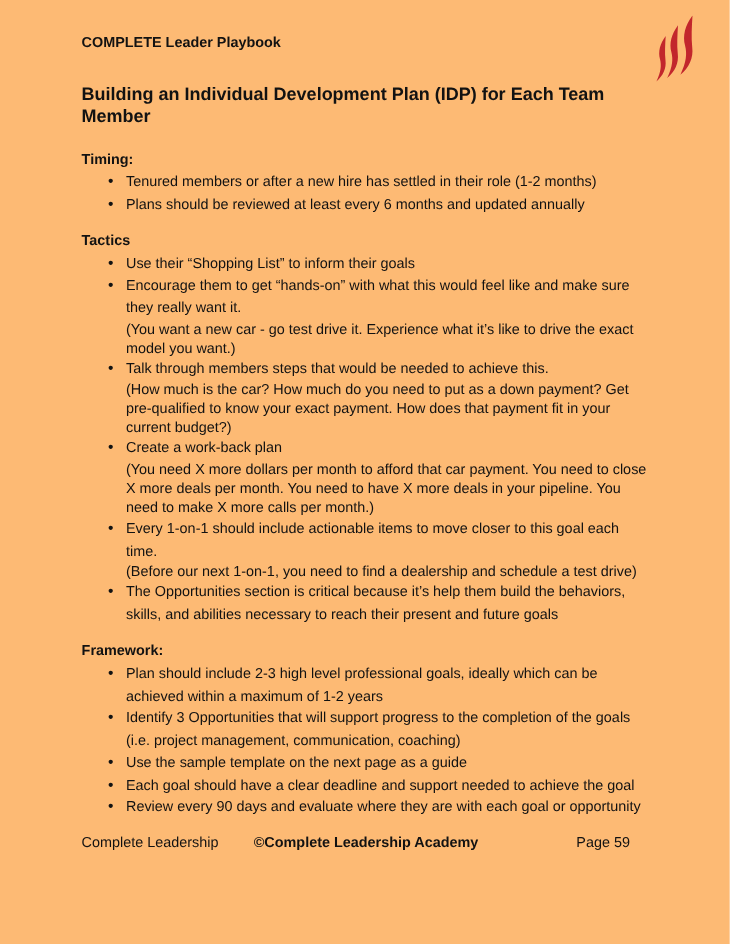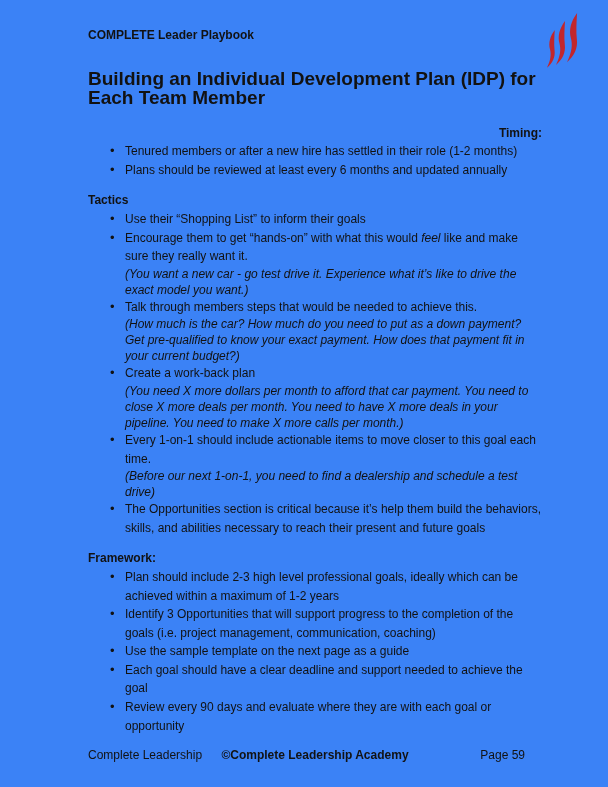--- a/index.html
+++ b/index.html
@@ -12,48 +12,48 @@
     height: 787px;
     overflow: hidden;
     font-family: "Liberation Sans", "DejaVu Sans", sans-serif;
     color: #121212;
   }
   .page {
     position: relative;
     box-sizing: border-box;
     width: 608px;
     height: 787px;
-    padding: 26px 66px 0 88px;
-    background: #3b82f6;
+    padding: 26px 66px 0 68px;
+    background: #fdba74;
   }
   .doc-header {
     font-size: 12px;
     font-weight: bold;
     line-height: 18.6px;
   }
   .logo {
     position: absolute;
     top: 13px;
     right: 23px;
     width: 40px;
     height: 56px;
     display: block;
   }
   .title {
     margin: 24px 0 0 0;
-    font-size: 19px;
+    font-size: 15px;
     font-weight: bold;
     line-height: 19px;
   }
   .section .heading {
     font-size: 12px;
     font-weight: bold;
     line-height: 18.6px;
   }
-  .section:first-child .heading { margin-top: 17px; text-align: right; }
+  .section:first-child .heading { margin-top: 17px; }
   .section + .section { margin-top: 12px; }
   .section ul {
     margin: 0;
     padding: 0;
     list-style: none;
   }
   .section li {
     position: relative;
     padding-left: 37px;
     font-size: 12px;
@@ -63,21 +63,21 @@
     content: "\2022";
     position: absolute;
     left: 22px;
     top: 0;
     font-size: 13px;
   }
   .note {
     font-size: 12px;
     line-height: 16px;
   }
-  .it { font-style: italic; }
+  .it { }
   .footer {
     display: flex;
     align-items: flex-start;
     position: relative;
     margin-top: 11px;
     font-size: 12px;
     line-height: 18.6px;
   }
   .footer .f-left { flex: 0 0 auto; }
   .footer .f-center {

